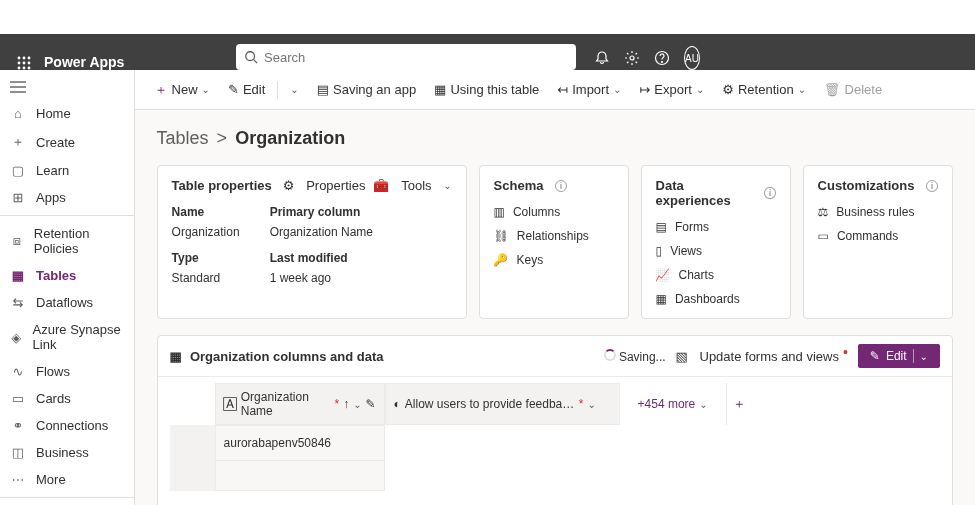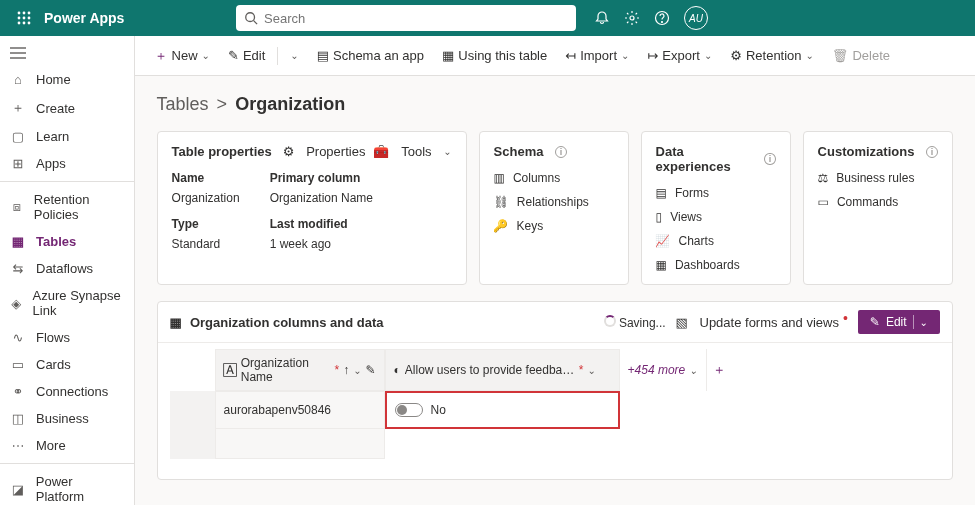--- a/index.html
+++ b/index.html
@@ -1,29 +1,29 @@
 <!DOCTYPE html>
 <html><head>
 <meta charset="utf-8">
 <style>
   * { box-sizing: border-box; margin: 0; padding: 0; font-family: 'Segoe UI', sans-serif; }
   body { background: #fff; font-size: 13px; color: #323130; width: 975px; height: 505px; overflow: hidden; }
 
   
-  .topbar { background: #0f766e; height: 36px; display: flex; align-items: center; color: #fff; padding: 0 8px; }
+  .topbar { background: #404040; height: 36px; display: flex; align-items: flex-end; color: #fff; padding: 0 8px; margin-top: 34px; }
   .waffle { width: 32px; display: flex; justify-content: center; align-items: center; }
   .app-title { font-size: 14px; font-weight: 600; margin-left: 4px; width: 180px; }
   .search-wrap { flex: 0 0 340px; margin-left: 12px; }
   .search-box { background: #fff; border-radius: 4px; height: 26px; display: flex; align-items: center; padding: 0 8px; color: #605e5c; }
   .search-box input { border: none; outline: none; font-size: 13px; width: 100%; margin-left: 6px; }
   .env-wrap { margin-left: auto; display: flex; align-items: center; gap: 6px; font-size: 12px; }
   .env-labels { display:flex; flex-direction:column; line-height:1.1; }
   .env-small { font-size: 10px; opacity: .8; }
   .top-icons { display: flex; align-items: center; gap: 14px; margin-left: 18px; margin-right: 4px; }
-  .avatar { width: 24px; height: 24px; border-radius: 50%; border: 1px solid #fff; display:flex; align-items:center; justify-content:center; font-size:10px;font-style:italic; }
+  .avatar { width: 16px; height: 24px; border-radius: 50%; border: 1px solid #fff; display:flex; align-items:center; justify-content:center; font-size:10px; }
 
   
   .shell { display: flex; height: calc(505px - 36px); }
   .sidebar { width: 155px; border-right: 1px solid #e1dfdd; padding-top: 4px; background:#fff; }
   .hamburger { padding: 6px 10px; }
   .side-item { display: flex; align-items: center; gap: 10px; padding: 6px 10px; font-size: 13px; color: #323130; cursor: pointer; }
   .side-item.active { color: #742774; font-weight: 600; }
   .side-divider { border-top: 1px solid #e1dfdd; margin: 4px 0; }
   .side-icon { width: 16px; text-align: center; color: #605e5c; }
   .side-item.active .side-icon { color: #742774; }
@@ -66,21 +66,21 @@
   .spinner { width:12px; height:12px; border:2px solid #e1dfdd; border-top-color:#742774; border-radius:50%; display:inline-block; }
   .red-dot { color:#d13438; font-size:14px; line-height:0; position:relative; top:-4px; }
 
   .grid-body { padding: 6px 12px 20px 12px; }
   .grid-row { display:flex; }
   .row-gutter { width:45px; background:#fff; }
   .col-header { background:#f3f2f1; padding:6px 8px; font-size:12px; display:flex; align-items:center; gap:4px; border:1px solid #edebe9; }
   .col-header .req { color:#d13438; }
   .col1 { width:170px; }
   .col2 { width:235px; }
-  .more-col { padding:6px 8px; font-size:12px; color:#742774; display:flex; align-items:center; gap:4px;font-style:italic; }
+  .more-col { padding:6px 18px; font-size:12px; color:#742774; display:flex; align-items:center; gap:4px; }
   .plus-btn { width:26px; display:flex; align-items:center; justify-content:center; color:#742774; border-left:1px solid #edebe9; }
   .cell { padding:10px 8px; font-size:12px; border:1px solid #edebe9; display:flex; align-items:center; gap:8px; background:#fff; }
   .cell.col1 { background:#f8f7f6; }
   .toggle { width:28px; height:14px; border:1px solid #8a8886; border-radius:8px; position:relative; background:#fff; }
   .toggle::after { content:''; position:absolute; width:10px; height:10px; background:#8a8886; border-radius:50%; top:1px; left:1px; }
   .red-box { border:2px solid #d13438; }
   .row-gutter.shaded { background:#f3f2f1; }
 
   svg { display:block; }
 </style>
@@ -217,21 +217,21 @@
       <div class="cmdbtn">
           <span>✎</span>
           <span>Edit</span>
         </div>
       <div class="cmd-sep"></div>
       <div class="cmdbtn">
           <span class="chev">⌄</span>
         </div>
       <div class="cmdbtn">
           <span>▤</span>
-          <span>Schema an app</span>
+          <span>Saving an app</span>
         </div>
       <div class="cmdbtn">
           <span>▦</span>
           <span>Using this table</span>
         </div>
       <div class="cmdbtn">
           <span>↤</span>
           <span>Import</span>
           <span class="chev">⌄</span>
         </div>
@@ -377,24 +377,20 @@
                 <span>+454 more</span>
                 <span class="chev">⌄</span>
               </div>
             <div class="plus-btn">＋</div>
           </div>
           <div class="grid-row">
             <div class="row-gutter shaded"></div>
             <div class="cell col1">
                 <span>aurorabapenv50846</span>
               </div>
-            <div class="cell col2 red-box">
-              <span class="toggle"></span>
-              <span>No</span>
-            </div>
           </div>
           <div class="grid-row">
             <div class="row-gutter shaded" style="height:30px;"></div>
             <div class="col1" style="background:#f8f7f6; border:1px solid #edebe9; border-top:none; height:30px;"></div>
           </div>
         </div>
       </div>
     </div>
   </div>
 </div>

